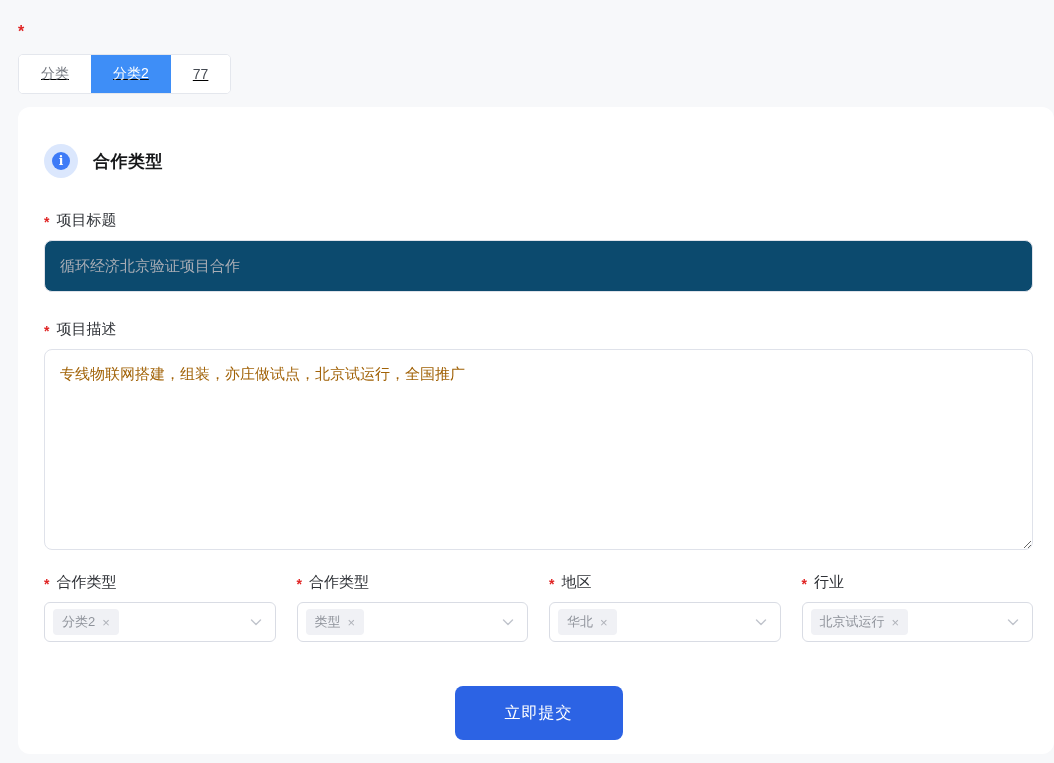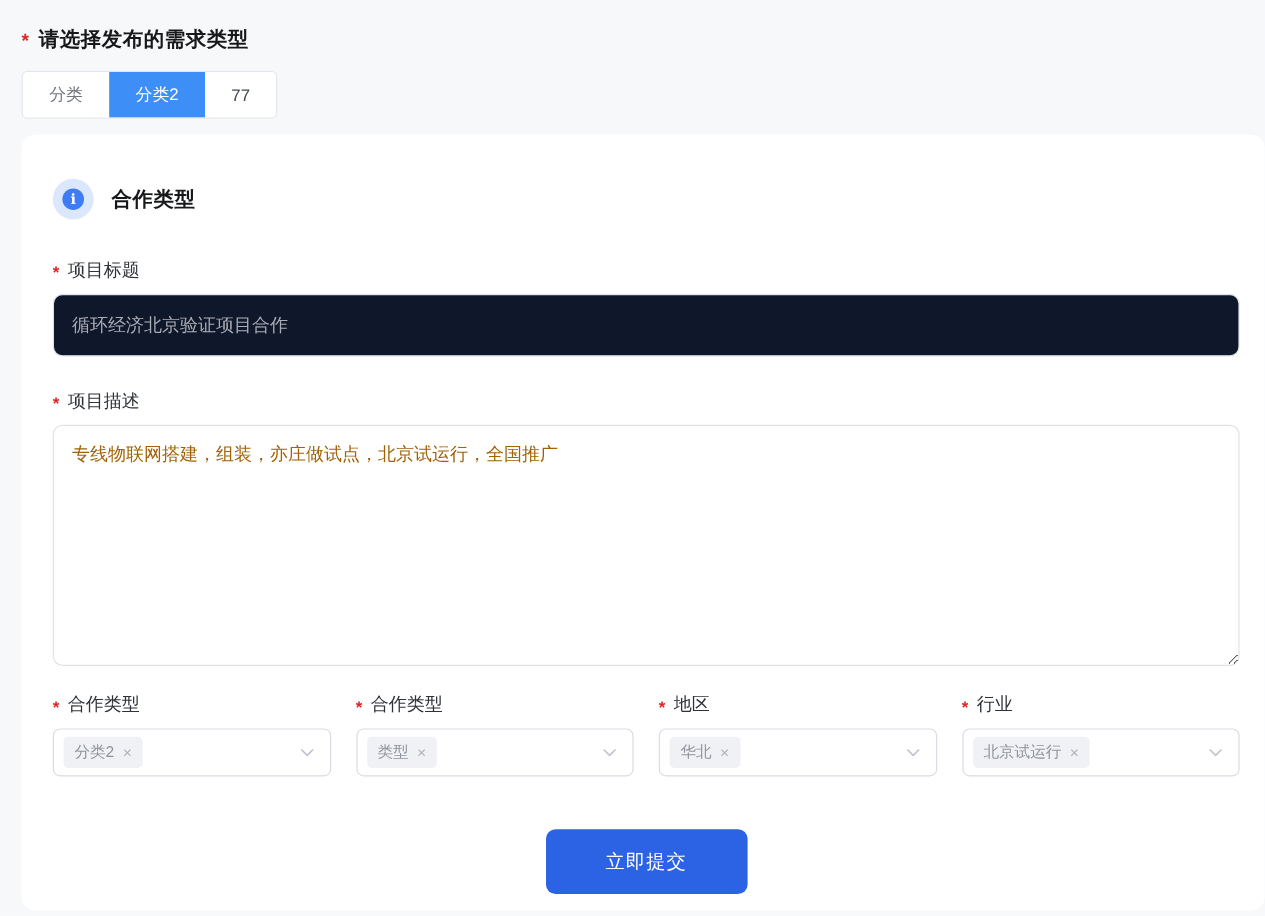--- a/index.html
+++ b/index.html
@@ -23,20 +23,21 @@
 
   
   .tabs {
     display: inline-flex;
     margin: 15px 0 0 18px;
     background: #fff;
     border: 1px solid #e4e7ed;
     border-radius: 5px;
     overflow: hidden;
     height: 40px;
+    text-decoration: underline;
   }
   .tab {
     display: flex; align-items: center; justify-content: center;
     font-size: 14px; color: #73777f;
     background: #fff; border: none; cursor: pointer;
     padding: 0 22px; height: 100%;
     font-family: inherit;
   }
   .tab.active { background: #3e8ef7; color: #fff; }
   .tab.dark { color: #454a52; }
@@ -70,21 +71,21 @@
   .form-label {
     display: flex; align-items: center; gap: 7px;
     font-size: 15px; color: #2f3237; margin-bottom: 10px;
   }
   .form-label .req { font-size: 14px; position: relative; top: 1px; }
 
   .text-input {
     width: 100%; height: 52px;
     border: 1px solid #dfe2ea; border-radius: 8px;
     padding: 0 15px; font-size: 15px; color: #a9adb5;
-    font-family: inherit; background: #0f172a; outline: none;
+    font-family: inherit; background: #0c4a6e; outline: none;
     margin-bottom: 28px;
   }
   .text-area {
     width: 100%; height: 201px;
     border: 1px solid #dfe2ea; border-radius: 8px;
     padding: 13px 15px; font-size: 15px; color: #a16207;
     line-height: 1.5; font-family: inherit; background: #fff; outline: none;
     resize: both; margin-bottom: 23px; display: block;
   }
 
@@ -127,21 +128,20 @@
   }
 </style>
 </head>
 <body>
 
 <div>
 
   
   <div class="page-header">
     <span class="req">*</span>
-    <span class="title">请选择发布的需求类型</span>
   </div>
 
   
   <div class="tabs">
     <button class="tab">分类</button>
     <button class="tab active">分类2</button>
     <button class="tab dark">77</button>
   </div>
 
   

